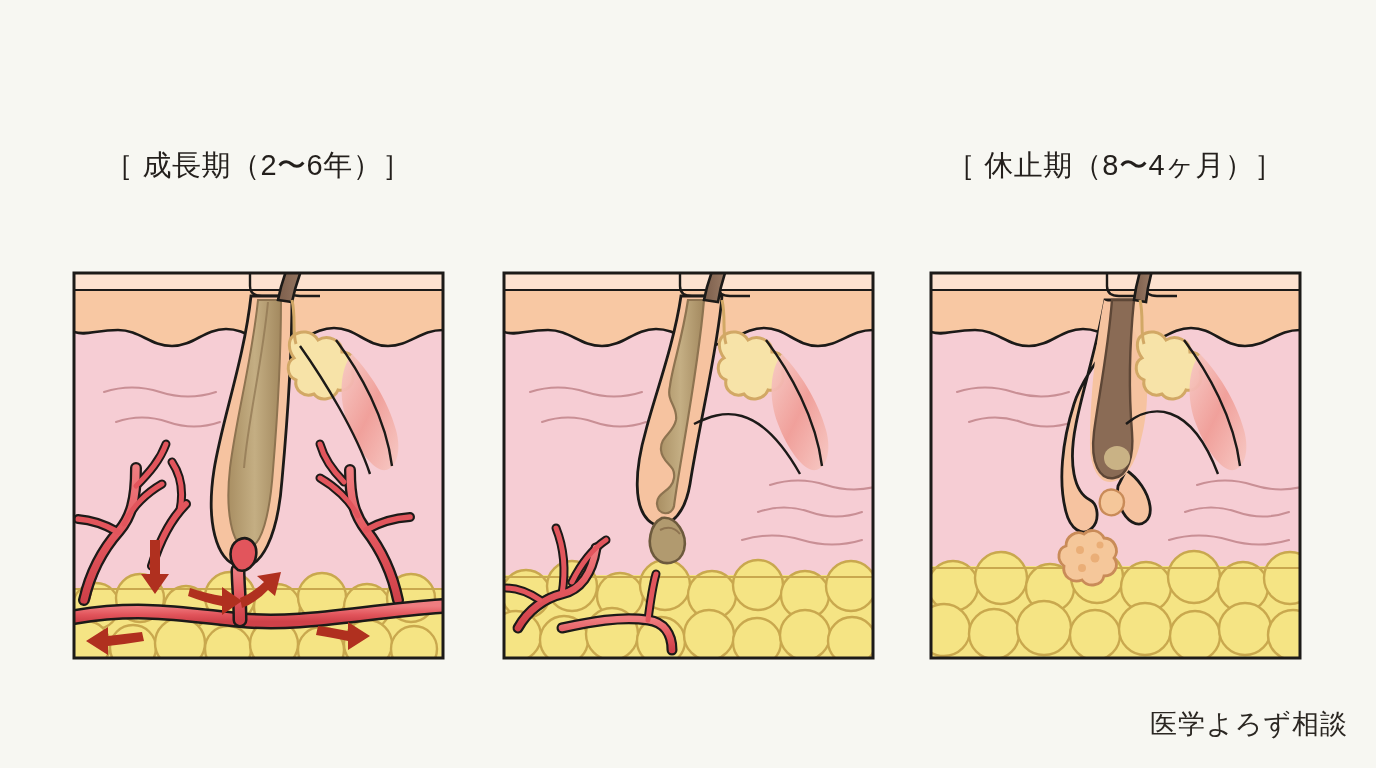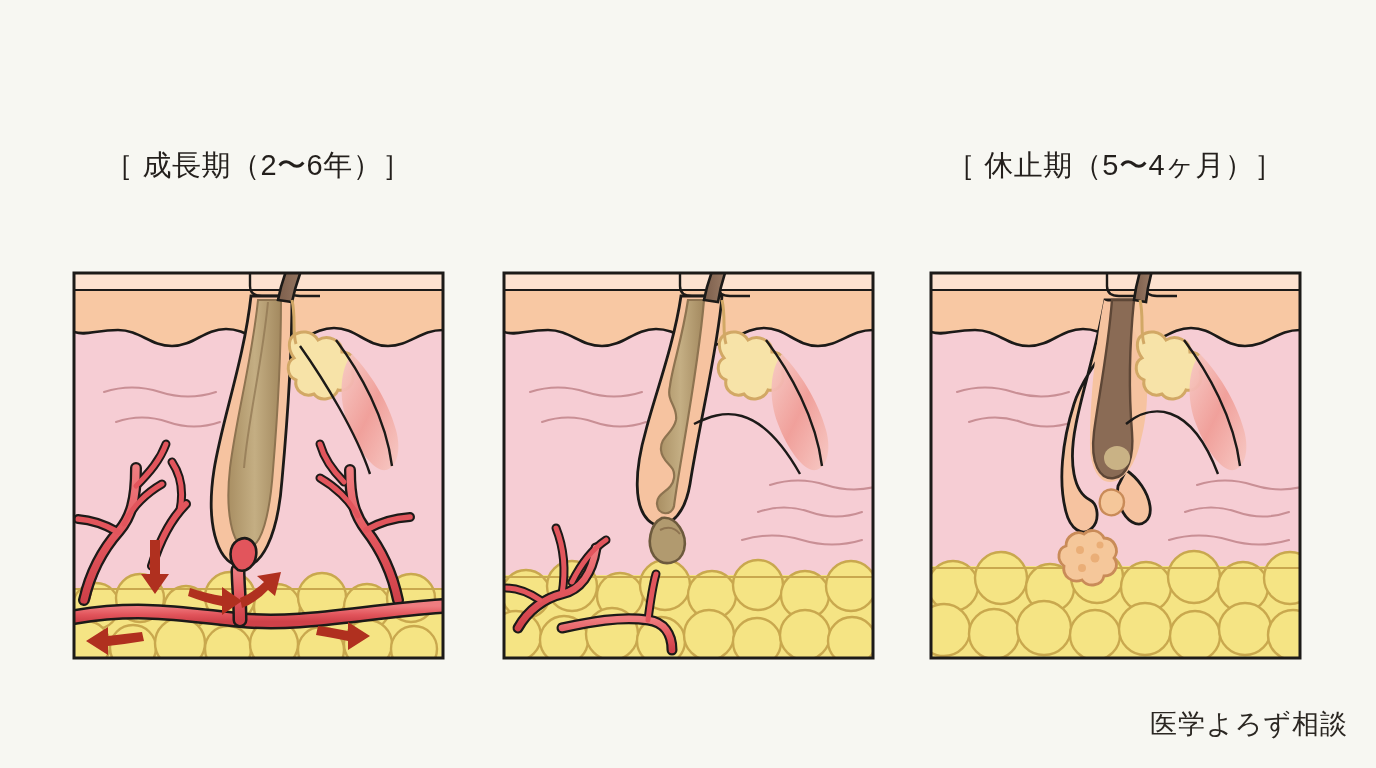--- a/index.html
+++ b/index.html
@@ -44,21 +44,21 @@
     letter-spacing: 1px;
     margin-left: 24px;
   }
 </style>
 </head>
 <body>
 
 <div id="figure">
 
   <div class="panel-label" id="label-0">［ 成長期（2〜6年）］</div>
-  <div class="panel-label" id="label-2">［ 休止期（5〜4ヶ月）］</div>
+  <div class="panel-label" id="label-2">［ 休止期（8〜4ヶ月）］</div>
 
   <svg width="1376" height="768" viewBox="0 0 1376 768" style="position:absolute;left:0;top:0;">
     <defs>
 
       <clipPath id="clip-p0">
           <rect x="74" y="273" width="369" height="385"></rect>
         </clipPath>
       <clipPath id="clip-p1">
           <rect x="504" y="273" width="369" height="385"></rect>
         </clipPath>

